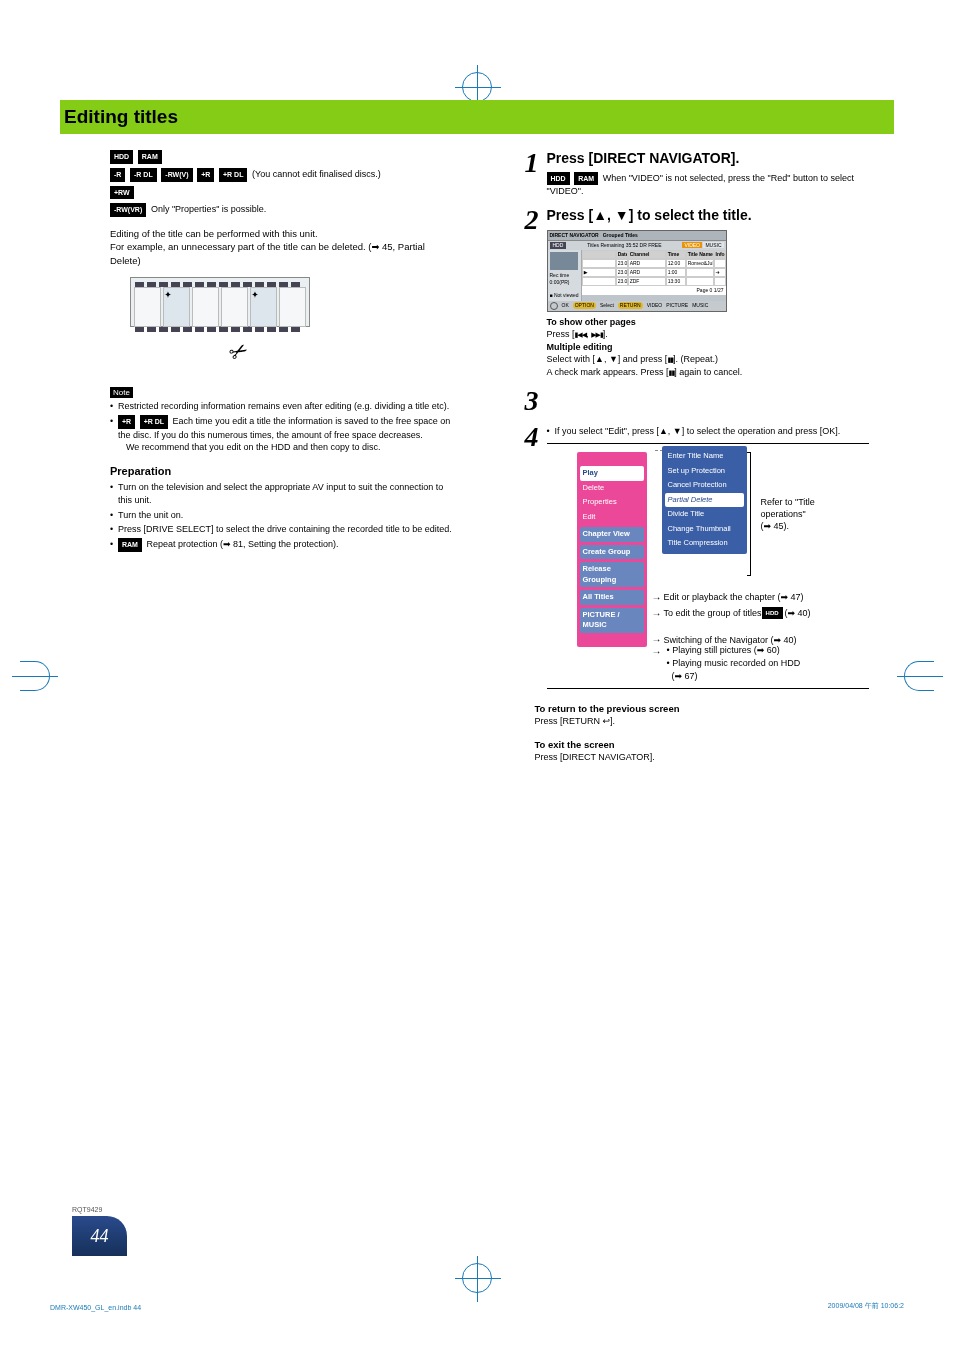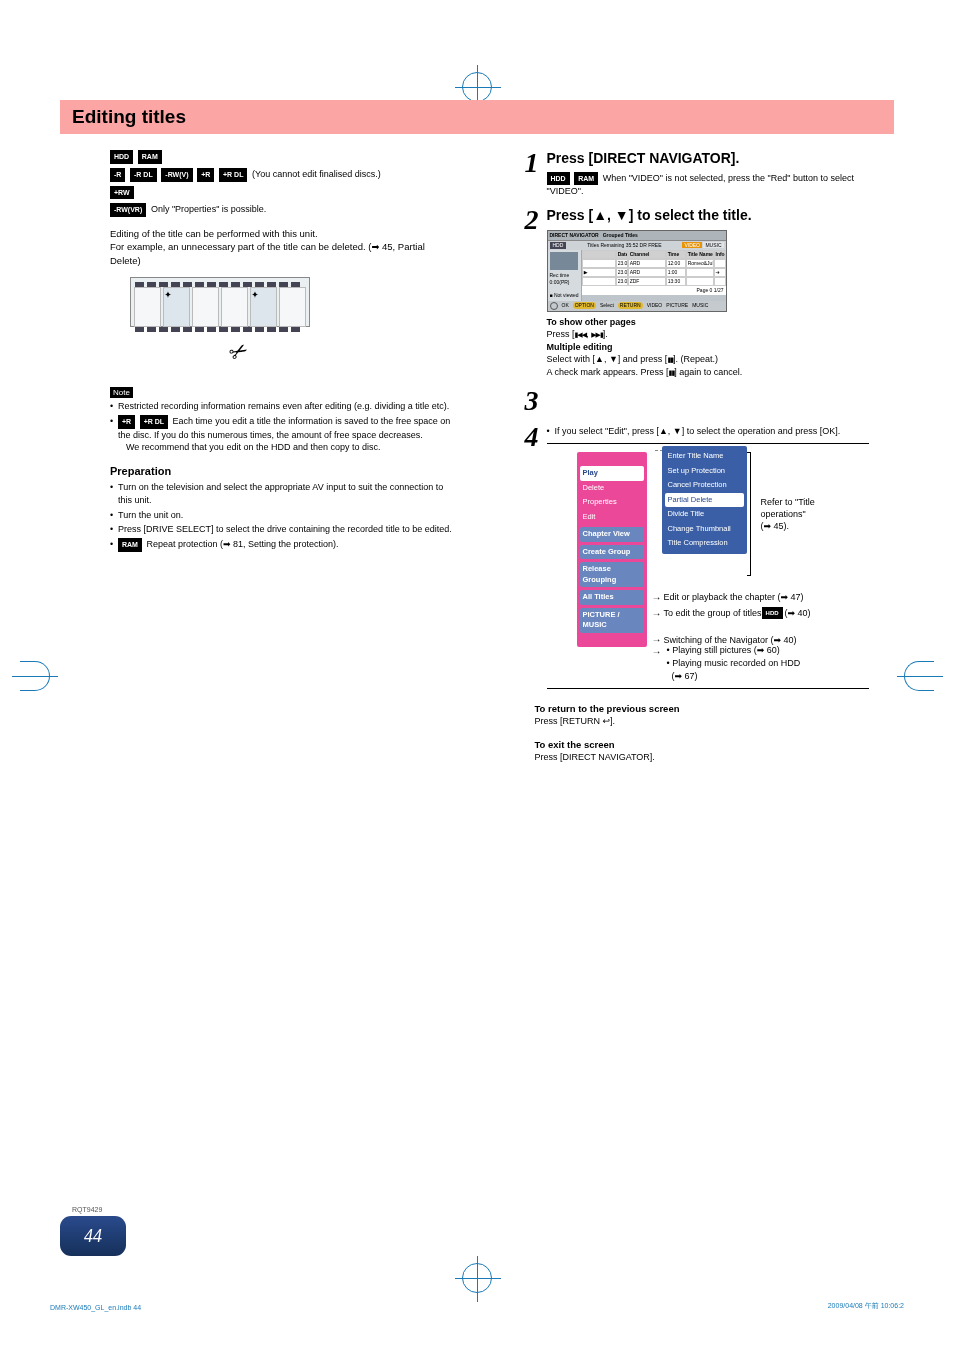--- a/index.html
+++ b/index.html
@@ -12,22 +12,22 @@
     font-size: 10px;
     color: #000;
   }
   .page {
     position: absolute;
     top: 100px;
     left: 60px;
     width: 834px;
   }
   .title-bar {
-    background: #fca5a5;
-    padding: 6px 12px;
+    background: #84cc16;
+    padding: 6px 4px;
     margin-bottom: 15px;
   }
   .title-bar h1 {
     font-size: 19px;
     font-weight: bold;
   }
   .columns {
     display: flex;
     gap: 20px;
   }
@@ -154,21 +154,21 @@
   .opt-menu .mi.tab { background:#6a86bf; border-radius:2px; margin-top:3px; font-weight:bold;}
   .opt-menu2 {
     background:#3a5fa6;
     color:#fff;
     font-size:7.5px;
     border-radius:2px;
     padding:3px 3px;
     width: 85px;
   }
   .opt-menu2 .mi { padding:2px 3px; }
-  .opt-menu2 .mi.sel { background:#fff; color:#2a4a8c; border-radius:2px; }
+  .opt-menu2 .mi.sel { background:#fff; color:#2a4a8c; border-radius:2px;font-style:italic; }
   .diagram {
     position: relative;
     margin-top: 8px;
     height: 230px;
   }
   .diag-left { position:absolute; left:30px; top:0;}
   .diag-right { position:absolute; left:115px; top:-6px;}
   .bracket-line {
     position:absolute;
     left: 200px;
@@ -198,34 +198,33 @@
   .sub-bullet { position:absolute; left:120px; font-size:9px; }
   .sb1 { top:192px; }
   .sb2 { top:205px; }
   .sb3 { top:218px; }
   .hr { border:none; border-top:1px solid #000; margin:6px 0 3px 0; }
   .prev-block { margin-top: 10px; padding-left: 10px;}
   .prev-head { font-weight:bold; font-size:9.5px; }
   .prev-body { font-size:9px; }
   .foot-page {
     position:absolute;
-    left: 60px;
+    left: 72px;
     bottom: 95px;
-    width: 66px;
+    width: 55px;
     height: 40px;
     background: linear-gradient(#2a4a8c, #16305a);
     color:#fff;
     display:flex;
     align-items:center;
     justify-content:center;
     font-style: italic;
     font-family: Georgia, serif;
     font-size: 18px;
     border-top-right-radius: 20px;
-    border-radius: 11px;
   }
   .foot-rqt {
     position:absolute;
     left: 72px;
     bottom: 138px;
     font-size: 7px;
     color:#555;
   }
   .foot-file {
     position:absolute;

